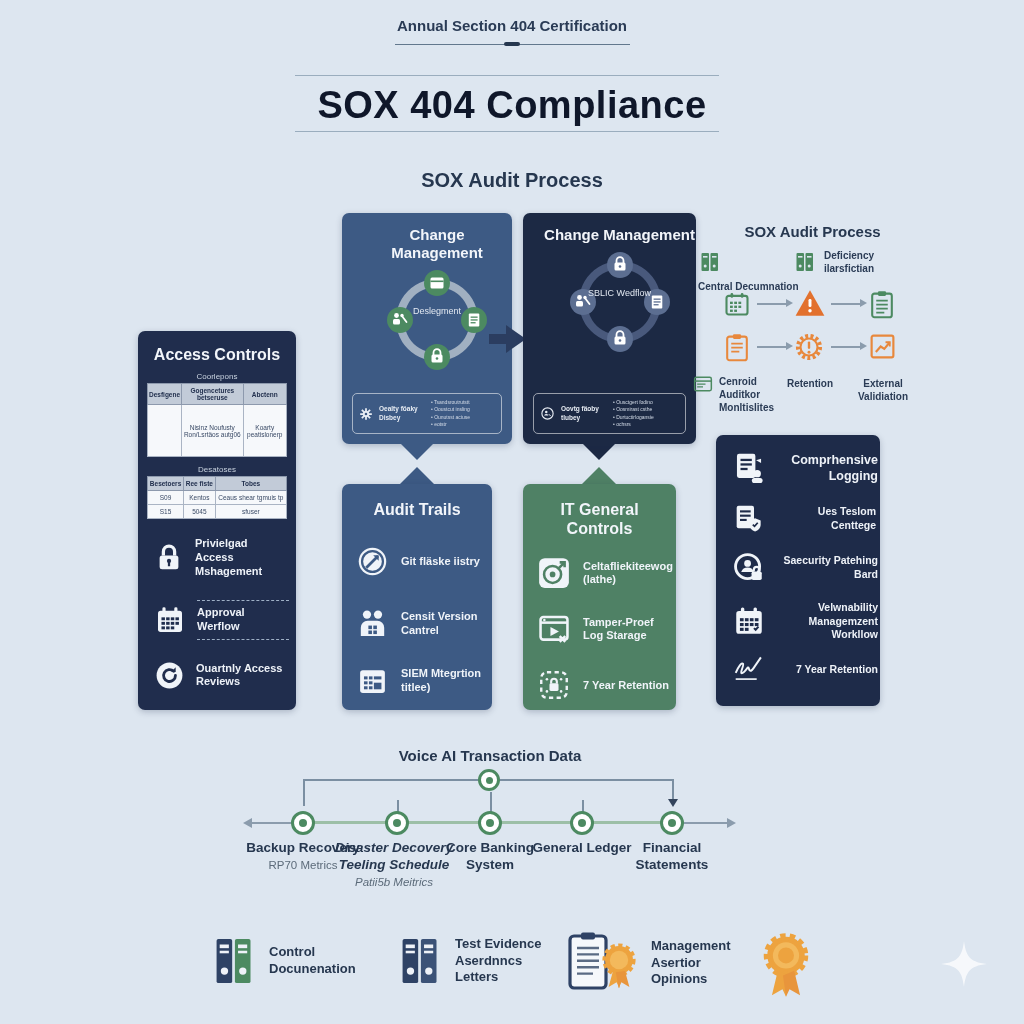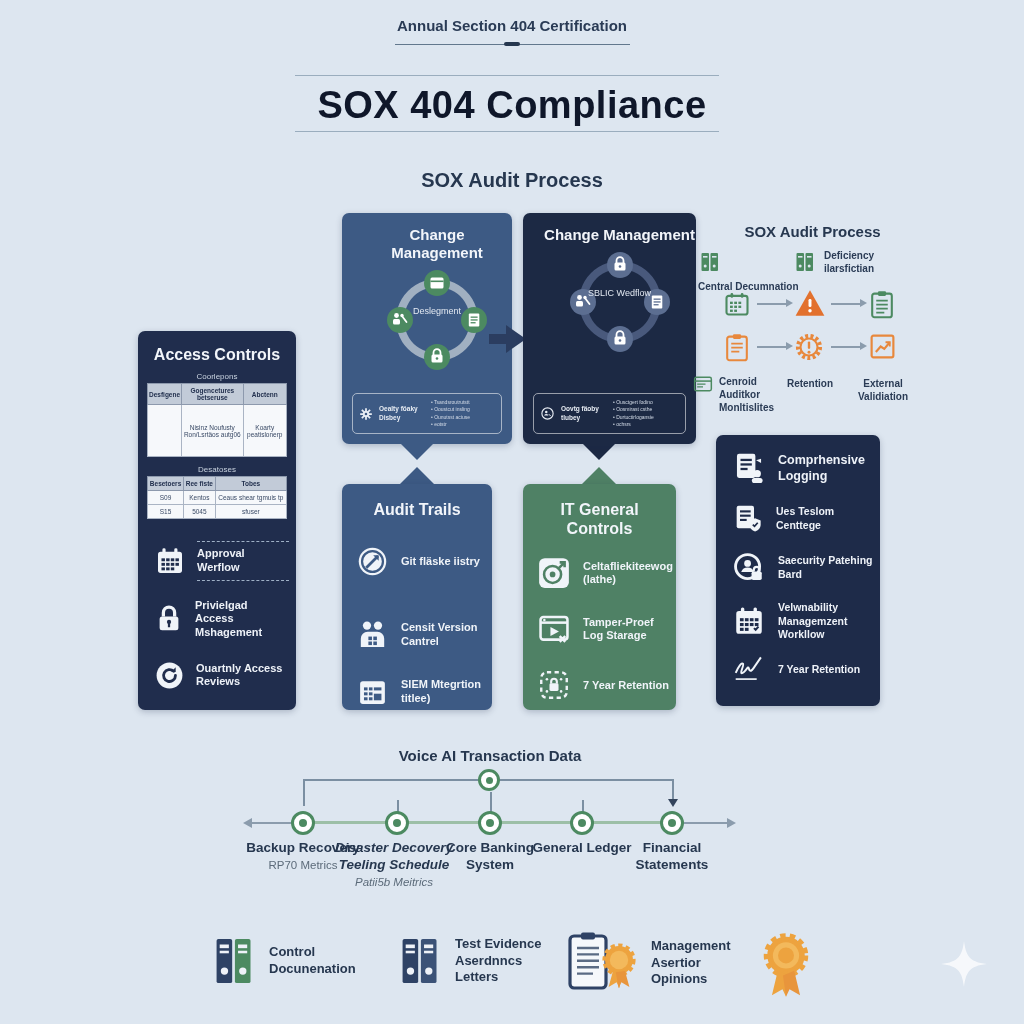--- a/index.html
+++ b/index.html
@@ -61,21 +61,21 @@
   
   .flow-title{left:690px;top:223px;width:245px;font-size:15px;font-weight:bold;color:#26374f;}
   .legend-item{display:flex;gap:7px;align-items:flex-start;}
   .legend-label{font-size:10px;font-weight:bold;color:#2a3b55;line-height:1.25;}
   .h-arrow{position:absolute;width:30px;height:1.5px;background:#8b9cad;}
   .h-arrow::after{content:"";position:absolute;right:-6px;top:-3.6px;border-left:7px solid #8b9cad;border-top:4.5px solid transparent;border-bottom:4.5px solid transparent;}
   .flow-bot-label{font-size:10px;font-weight:bold;color:#2a3b55;line-height:1.3;}
 
   
   .logging{left:716px;top:435px;width:164px;height:271px;background:#1e2b49;}
-  .log-row{display:flex;align-items:center;gap:12px;margin:0 0 0 16px;}
+  .log-row{display:flex;align-items:center;gap:12px;margin:0 0 0 16px;text-align:right;}
   .log-label{color:#eef2f8;font-size:10.5px;line-height:1.3;width:100px;font-weight:bold;}
   .log-label.big{font-size:12.5px;}
 
   
   .tl-title{left:0;top:747px;width:980px;font-size:15px;font-weight:bold;color:#26374f;}
   .tl-line{left:250px;top:822px;width:478px;height:1.5px;background:#8b9cad;}
   .tl-line-green{left:303px;top:821px;width:370px;height:2.5px;background:#9cbfa7;}
   .tl-arrow-l{left:243px;top:818px;width:0;height:0;border-right:9px solid #8b9cad;border-top:5px solid transparent;border-bottom:5px solid transparent;}
   .tl-arrow-r{left:727px;top:818px;width:0;height:0;border-left:9px solid #8b9cad;border-top:5px solid transparent;border-bottom:5px solid transparent;}
   .tl-node{position:absolute;width:18px;height:18px;border-radius:50%;background:#fff;border:3px solid #4c8a61;top:811px;}
@@ -143,20 +143,32 @@
           <td>Ceaus shear tgmuis tp</td>
         </tr>
         <tr>
           <td>S15</td>
           <td>5045</td>
           <td>sfuser</td>
         </tr>
       </tbody>
     </table>
 
+    <div class="ac-item" style="margin-top:18px;">
+      <span>
+        <svg width="30" height="30" viewBox="0 0 24 24" style="color:#f0f4f9">
+          <path d="M7.5 10V7a4.5 4.5 0 0 1 9 0v3" fill="none" stroke="currentColor" stroke-width="2.6"></path>
+          <rect x="4.5" y="10" width="15" height="11" rx="2" fill="currentColor"></rect>
+          <circle cx="12" cy="14.3" r="1.7" fill="#202d4d"></circle>
+            <rect x="11.1" y="15" width="1.8" height="3.6" fill="#202d4d"></rect>
+        </svg>
+      </span>
+      <span class="ac-label">Privielgad Access Mshagement</span>
+    </div>
+
     <div class="ac-item" style="margin-top:22px;">
       <span>
         <svg width="32" height="32" viewBox="0 0 24 24" style="color:#f0f4f9">
           <rect x="3" y="5" width="18" height="16" rx="2" fill="currentColor"></rect>
           <rect x="6.3" y="2.4" width="2.4" height="4.2" rx="1.1" fill="currentColor"></rect>
           <rect x="15.2" y="2.4" width="2.4" height="4.2" rx="1.1" fill="currentColor"></rect>
           <g fill="#202d4d">
             <rect x="5.6" y="10" width="2.6" height="2.2"></rect>
               <rect x="9.1" y="10" width="2.6" height="2.2"></rect>
               <rect x="12.6" y="10" width="2.6" height="2.2"></rect>
@@ -167,32 +179,20 @@
               <rect x="16.1" y="13.4" width="2.6" height="2.2"></rect>
             <rect x="5.6" y="16.8" width="2.6" height="2.2"></rect>
               <rect x="9.1" y="16.8" width="2.6" height="2.2"></rect>
               <rect x="12.6" y="16.8" width="2.6" height="2.2"></rect>
           </g>
         </svg>
       </span>
       <span class="ac-label dash-wrap">Approval Werflow</span>
     </div>
 
-    <div class="ac-item" style="margin-top:18px;">
-      <span>
-        <svg width="30" height="30" viewBox="0 0 24 24" style="color:#f0f4f9">
-          <path d="M7.5 10V7a4.5 4.5 0 0 1 9 0v3" fill="none" stroke="currentColor" stroke-width="2.6"></path>
-          <rect x="4.5" y="10" width="15" height="11" rx="2" fill="currentColor"></rect>
-          <circle cx="12" cy="14.3" r="1.7" fill="#202d4d"></circle>
-            <rect x="11.1" y="15" width="1.8" height="3.6" fill="#202d4d"></rect>
-        </svg>
-      </span>
-      <span class="ac-label">Privielgad Access Mshagement</span>
-    </div>
-
     <div class="ac-item" style="margin-top:20px;">
       <span>
         <svg width="31" height="31" viewBox="0 0 24 24" style="color:#f0f4f9">
           <circle cx="12" cy="12" r="10" fill="currentColor"></circle>
           <path d="M16.6 12a4.6 4.6 0 1 1-1.4-3.3" fill="none" stroke="#202d4d" stroke-width="2.2" stroke-linecap="round"></path>
           <path d="M16.8 5.6v3.6h-3.6z" fill="#202d4d"></path>
         </svg>
       </span>
       <span class="ac-label">Ouartnly Access Reviews</span>
     </div>
@@ -331,21 +331,21 @@
       <span>
         <svg width="33" height="33" viewBox="0 0 24 24" style="color:#f0f4f9">
           <circle cx="12" cy="12" r="10" fill="currentColor"></circle>
           <circle cx="12" cy="12" r="7.6" fill="none" stroke="#3d5a84" stroke-width="1.6"></circle>
           <path d="M7.5 16.5L16 8" stroke="#3d5a84" stroke-width="2"></path>
           <path d="M16.5 11.5v-4h-4z" fill="#3d5a84"></path>
         </svg>
       </span>
       <span class="li-label">Git fläske iistry</span>
     </div>
-    <div class="li-row" style="margin-top:40px;">
+    <div class="li-row" style="margin-top:29px;">
       <span>
         <svg width="33" height="33" viewBox="0 0 24 24" style="color:#f0f4f9" fill="currentColor">
           <circle cx="8" cy="5.5" r="3"></circle>
             <circle cx="16" cy="5.5" r="3"></circle>
           <path d="M3.5 21v-6a5 5 0 0 1 5-5h7a5 5 0 0 1 5 5v6z"></path>
           <g fill="#3d5a84">
               <rect x="9" y="13.5" width="2.6" height="2.6"></rect>
               <rect x="12.6" y="13.5" width="2.6" height="2.6"></rect>
               <rect x="9" y="17.1" width="2.6" height="2.6"></rect>
               <rect x="12.6" y="17.1" width="2.6" height="2.6"></rect>

